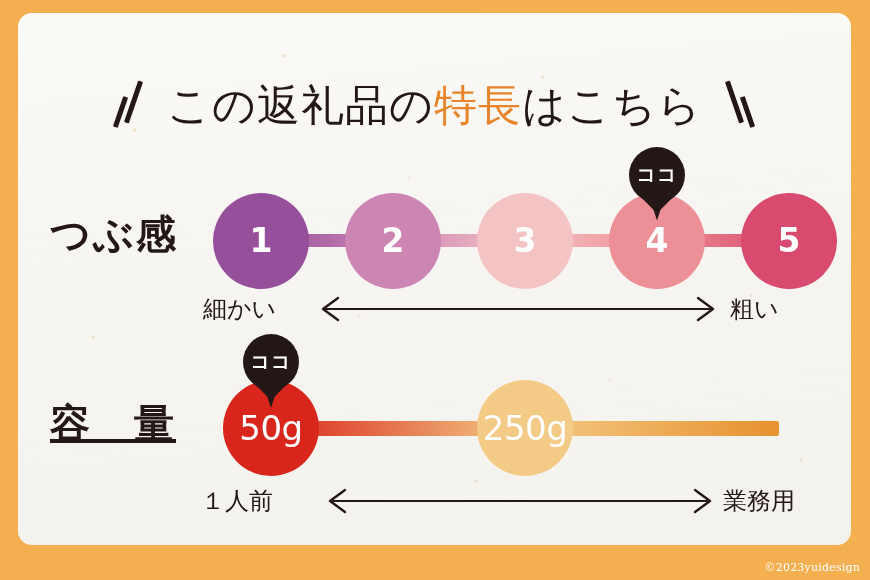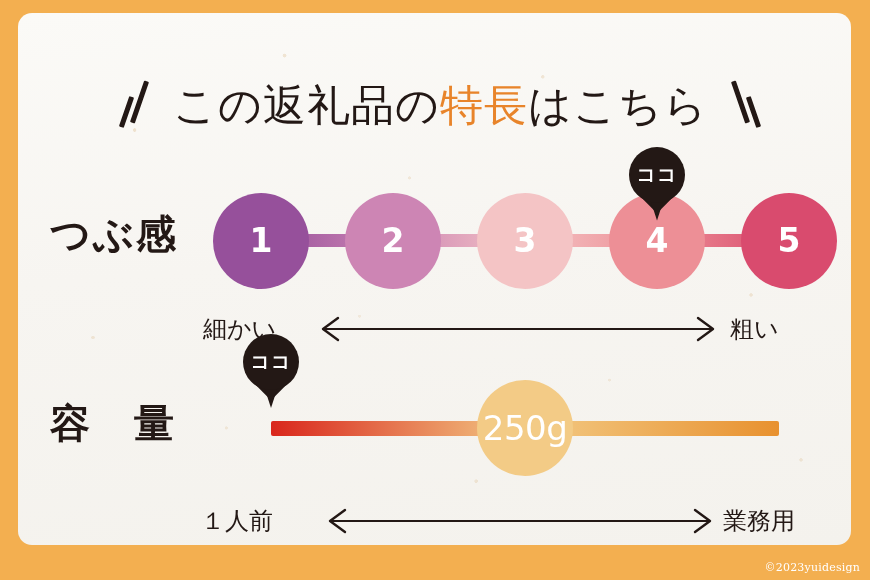--- a/index.html
+++ b/index.html
@@ -33,21 +33,21 @@
       radial-gradient(circle at 94% 84%, rgba(214,175,120,.24) 0 1.4px, rgba(0,0,0,0) 2px),
       radial-gradient(circle at 41% 57%, rgba(214,175,120,.18) 0 1.2px, rgba(0,0,0,0) 1.7px),
       linear-gradient(115deg, rgba(0,0,0,.012) 0 2px, rgba(0,0,0,0) 2px 7px),
       linear-gradient(62deg,  rgba(0,0,0,.010) 0 1px, rgba(0,0,0,0) 1px 9px),
       linear-gradient(175deg, #fbfaf7 0%, #f7f5f1 45%, #f4f2ed 100%);
     overflow:hidden;
   }
 
   
   .title-row{
-    position:absolute;left:6px;top:58px;width:833px;height:70px;
+    position:absolute;left:0;top:58px;width:833px;height:70px;
     display:flex;align-items:center;justify-content:center;
   }
   .title-text{
     font-family:"DejaVu Serif","Liberation Serif",serif;
     font-size:43px;letter-spacing:1px;color:#231815;white-space:nowrap;
     font-weight:400;
   }
   .title-hl{color:#e8842a;}
   .slash-group{position:relative;width:52px;height:64px;flex:0 0 auto;}
   .slash{position:absolute;background:#231815;border-radius:1px;}
@@ -92,21 +92,21 @@
     clip-path:polygon(0 0,100% 0,50% 100%);
   }
   .pin-label{
     position:absolute;left:0;top:0;width:56px;height:56px;
     display:flex;align-items:center;justify-content:center;
     color:#ffffff;font-size:19px;font-weight:700;letter-spacing:1px;
     font-family:"DejaVu Sans","Liberation Sans",sans-serif;
   }
 
   
-  .caption{position:absolute;width:833px;height:40px;margin-top:20px;}
+  .caption{position:absolute;width:833px;height:40px;}
   .cap-text{
     position:absolute;font-size:24px;color:#231815;white-space:nowrap;
     font-family:"DejaVu Sans","Liberation Sans",sans-serif;font-weight:400;
   }
   .arrow{position:absolute;height:26px;}
   .arrow svg{display:block;}
 
   
   .credit{
     position:absolute;right:10px;bottom:6px;
@@ -163,24 +163,25 @@
           <svg width="400" height="26" viewBox="0 0 400 26">
             <line x1="6" y1="13" x2="394" y2="13" stroke="#231815" stroke-width="2"></line>
             <polyline points="20,2 5,13 20,24" fill="none" stroke="#231815" stroke-width="2.4" stroke-linecap="round" stroke-linejoin="round"></polyline>
             <polyline points="380,2 395,13 380,24" fill="none" stroke="#231815" stroke-width="2.4" stroke-linecap="round" stroke-linejoin="round"></polyline>
           </svg>
         </div>
       <div class="cap-text" id="row0-capR" style="left:712px;top:2px;">粗い</div>
     </div>
 
     <div class="row" id="row1" style="top:365px;height:100px;">
-      <div class="row-label" id="row1-label" style="left:32px;top:18px;font-size:40px;letter-spacing:2px;">容　量</div>
+      <div class="row-label" id="row1-label" style="left:32px;top:18px;font-size:40px;letter-spacing:2px;text-decoration:underline;">容　量</div>
       <div class="track" id="row1-track" style="left:195px;top:0;width:600px;height:100px;">
           <div class="bar" style="left: 58px; width: 254px; height: 15px; margin-top: -7.5px; background: linear-gradient(90deg, rgb(217, 38, 28) 0%, rgb(243, 203, 134) 100%);"></div>
           <div class="bar" style="left: 312px; width: 254px; height: 15px; margin-top: -7.5px; background: linear-gradient(90deg, rgb(243, 203, 134) 0%, rgb(232, 145, 47) 100%);"></div>
+          <div class="node volume" style="width: 96px; height: 96px; left: 10px; top: 2px; background: rgb(217, 38, 28);">50g</div>
           <div class="node volume" style="width: 96px; height: 96px; left: 264px; top: 2px; background: rgb(243, 203, 134);">250g</div>
           <div class="pin" style="left: 30px; top: -44px;">
             <span class="pin-tail"></span>
             <span class="pin-tip"></span>
             <span class="pin-body"></span>
             <span class="pin-label">ココ</span>
           </div>
         </div>
     </div>
     <div class="caption" id="row1-cap" style="position:absolute;left:0;top:470px;">

